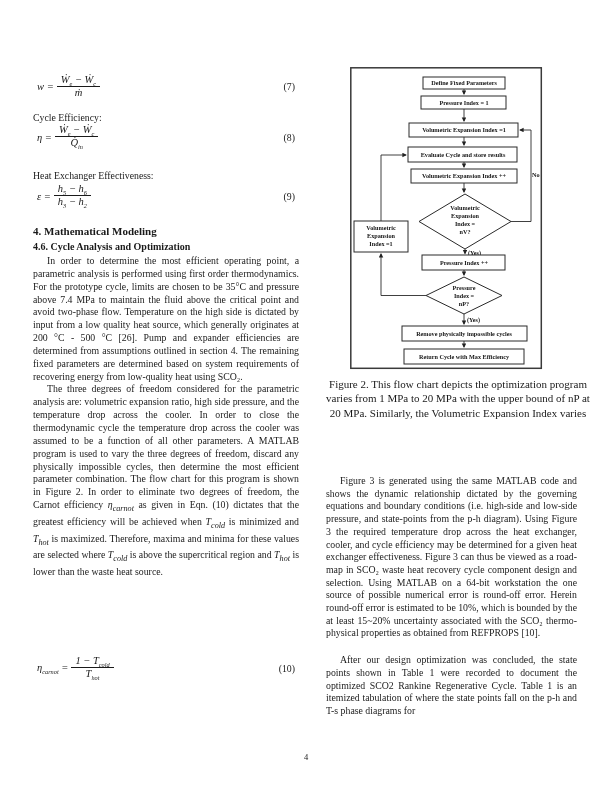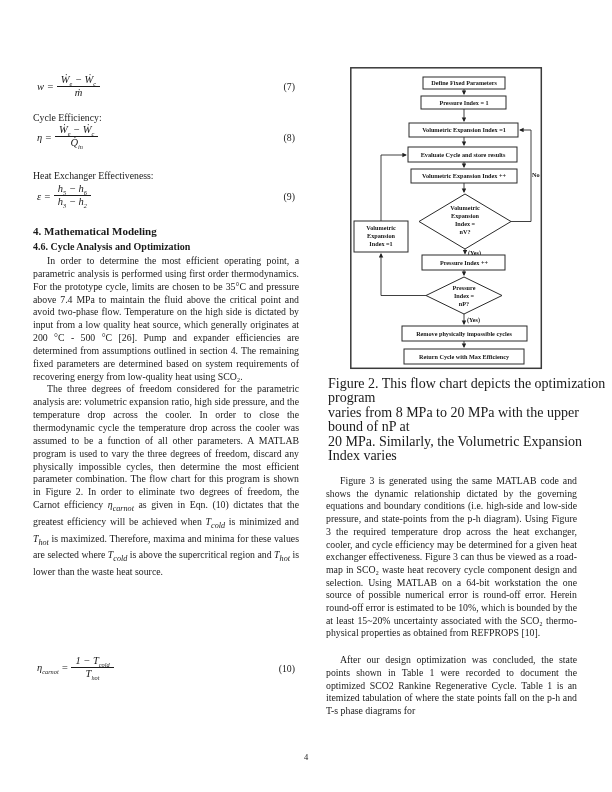--- a/index.html
+++ b/index.html
@@ -21,21 +21,21 @@
   .h2{position:absolute;left:0;font-size:10px;font-weight:bold;}
   .bodytext{position:absolute;left:0;width:266px;font-size:9.8px;line-height:12.85px;text-align:justify;}
   .bodytext p{margin:0;text-indent:14px;}
   
   .figure-svg{position:absolute;left:350px;top:67px;}
   .fc-shape{fill:#ffffff;stroke:#2a2a2a;stroke-width:1;}
   .fc-frame{fill:none;stroke:#3a3a3a;stroke-width:1.5;}
   .fc-line{stroke:#2a2a2a;stroke-width:0.9;fill:none;}
   .fc-text{font-family:"Liberation Serif",serif;font-size:6.2px;font-weight:600;fill:#151515;text-anchor:middle;}
   .fc-side{font-family:"Liberation Serif",serif;font-size:6.2px;font-weight:600;fill:#151515;text-anchor:start;}
-  .caption{position:absolute;left:328px;top:377px;width:280px;text-align:left;font-size:14px;line-height:14.4px;}
+  .caption{position:absolute;left:318px;top:377px;width:280px;text-align:center;font-size:11px;line-height:14.4px;}
   
   .rightcol{position:absolute;left:312px;top:461px;width:279px;font-size:9.8px;line-height:12.7px;text-align:justify;}
   .rightcol p{margin:14px;text-indent:14px;}
   
   .pagenum{position:absolute;left:0;top:752px;width:612px;text-align:center;font-size:8.5px;}
 </style>
 </head>
 <body>
 
 <div class="page">
@@ -161,21 +161,21 @@
     <rect class="fc-shape" x="4" y="154" width="54" height="31"></rect>
     <text class="fc-text" x="31" y="163">Volumetric</text>
     <text class="fc-text" x="31" y="171">Expansion</text>
     <text class="fc-text" x="31" y="179">Index =1</text>
 
     <text class="fc-side" x="182" y="110">No</text>
   </svg>
 
   <div class="caption">
     <div>Figure 2. This flow chart depicts the optimization program</div>
-    <div>varies from 8 MPa  to 20 MPa with the upper bound of nP at</div>
+    <div>varies from 1 MPa  to 20 MPa with the upper bound of nP at</div>
     <div>20 MPa. Similarly, the Volumetric Expansion Index varies</div>
   </div>
 
   <div class="rightcol">
     <p>Figure 3 is generated using the same MATLAB code and shows the dynamic relationship dictated by the governing equations and boundary conditions (i.e. high-side and low-side pressure, and state-points from the p-h diagram). Using Figure 3 the required temperature drop across the heat exchanger, cooler, and cycle efficiency may be determined for a given heat exchanger effectiveness. Figure 3 can thus be viewed as a road-map in SCO₂ waste heat recovery cycle component design and selection. Using MATLAB on a 64-bit workstation the one source of possible numerical error is round-off error. Herein round-off error is estimated to be 10%, which is bounded by the at least 15~20% uncertainty associated with the SCO₂ thermo-physical properties as obtained from REFPROPS [10].</p>
     <p>After our design optimization was concluded, the state points shown in Table 1 were recorded to document the optimized SCO2 Rankine Regenerative Cycle. Table 1 is an itemized tabulation of where the state points fall on the p-h and T-s phase diagrams for</p>
   </div>
 
   <div class="pagenum">4</div>
 

